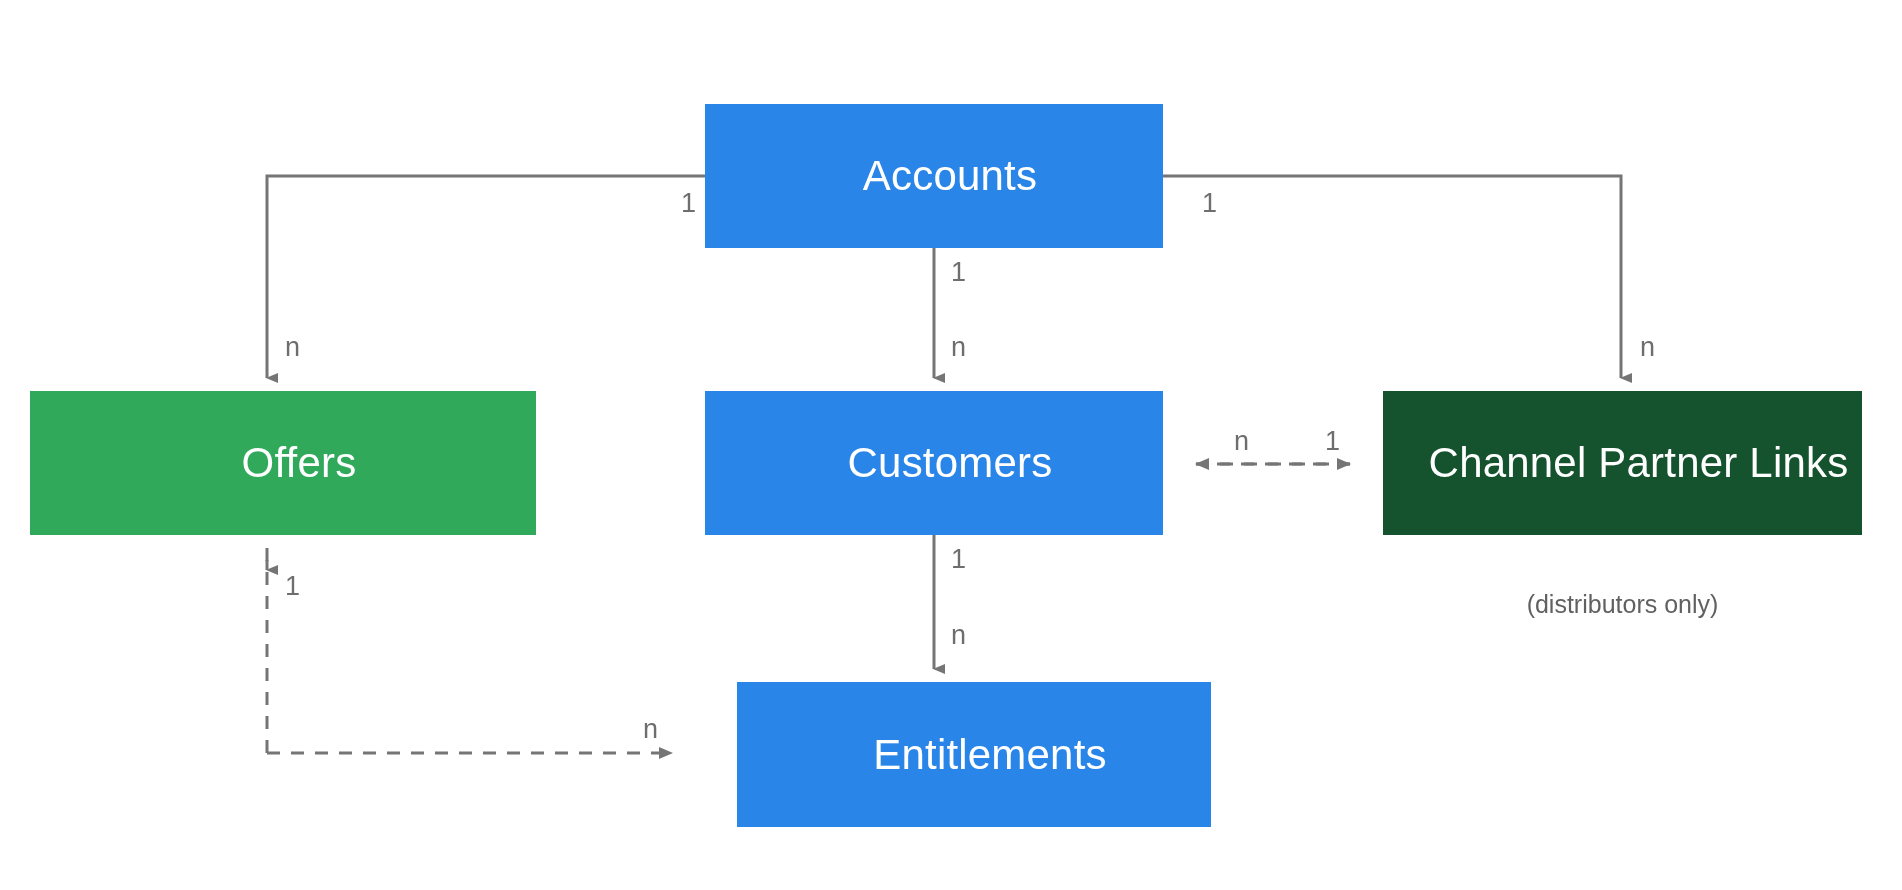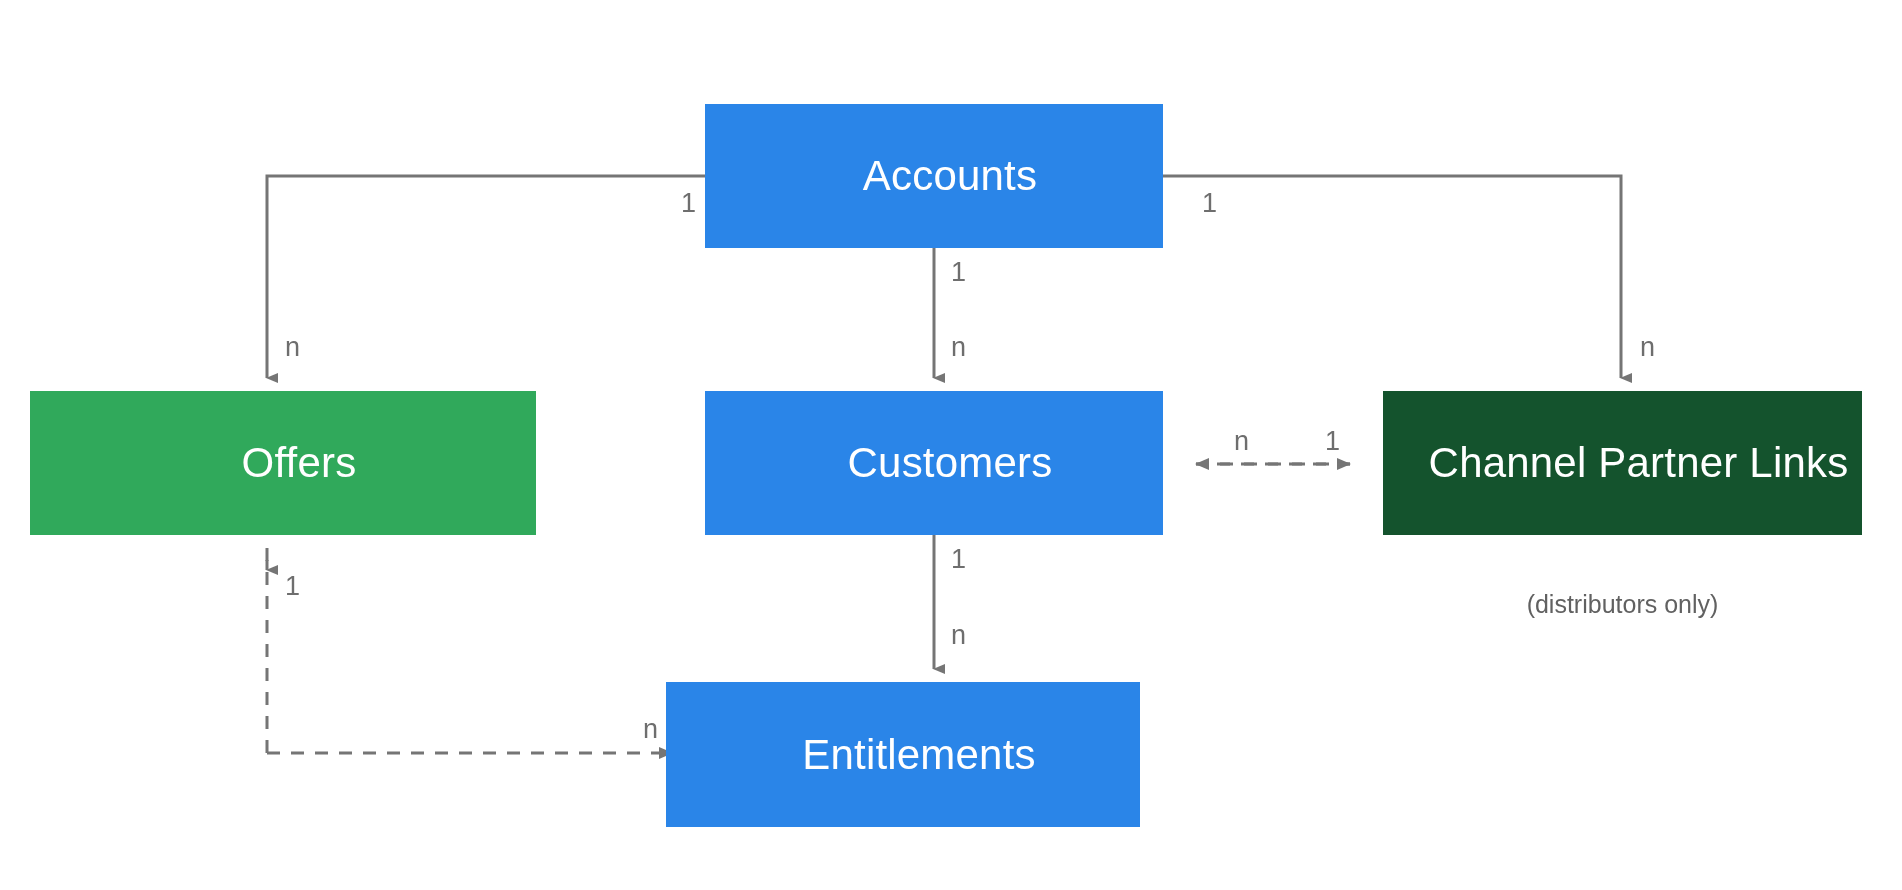--- a/index.html
+++ b/index.html
@@ -35,21 +35,21 @@
     letter-spacing: 0.2px;
     line-height: 1;
     white-space: nowrap;
     box-sizing: border-box;
     padding-left: 32px;
   }
   .node-accounts   { left: 705px;  top: 104px; width: 458px; height: 144px; background: #2a85e8; }
   .node-offers     { left: 30px;   top: 391px; width: 506px; height: 144px; background: #30a95b; }
   .node-customers  { left: 705px;  top: 391px; width: 458px; height: 144px; background: #2a85e8; justify-content: center; }
   .node-channel    { left: 1383px; top: 391px; width: 479px; height: 144px; background: #14532d; }
-  .node-entitle    { left: 666px;  top: 682px; width: 474px; height: 145px; background: #2a85e8; }
+  .node-entitle    { left: 737px;  top: 682px; width: 474px; height: 145px; background: #2a85e8; }
 
   .node-caption {
     position: absolute;
     color: #616161;
     font-size: 25px;
     white-space: nowrap;
     text-align: center;
   }
   .caption-channel { left: 1383px; top: 554px; width: 479px; margin-top: 36px; }
 

